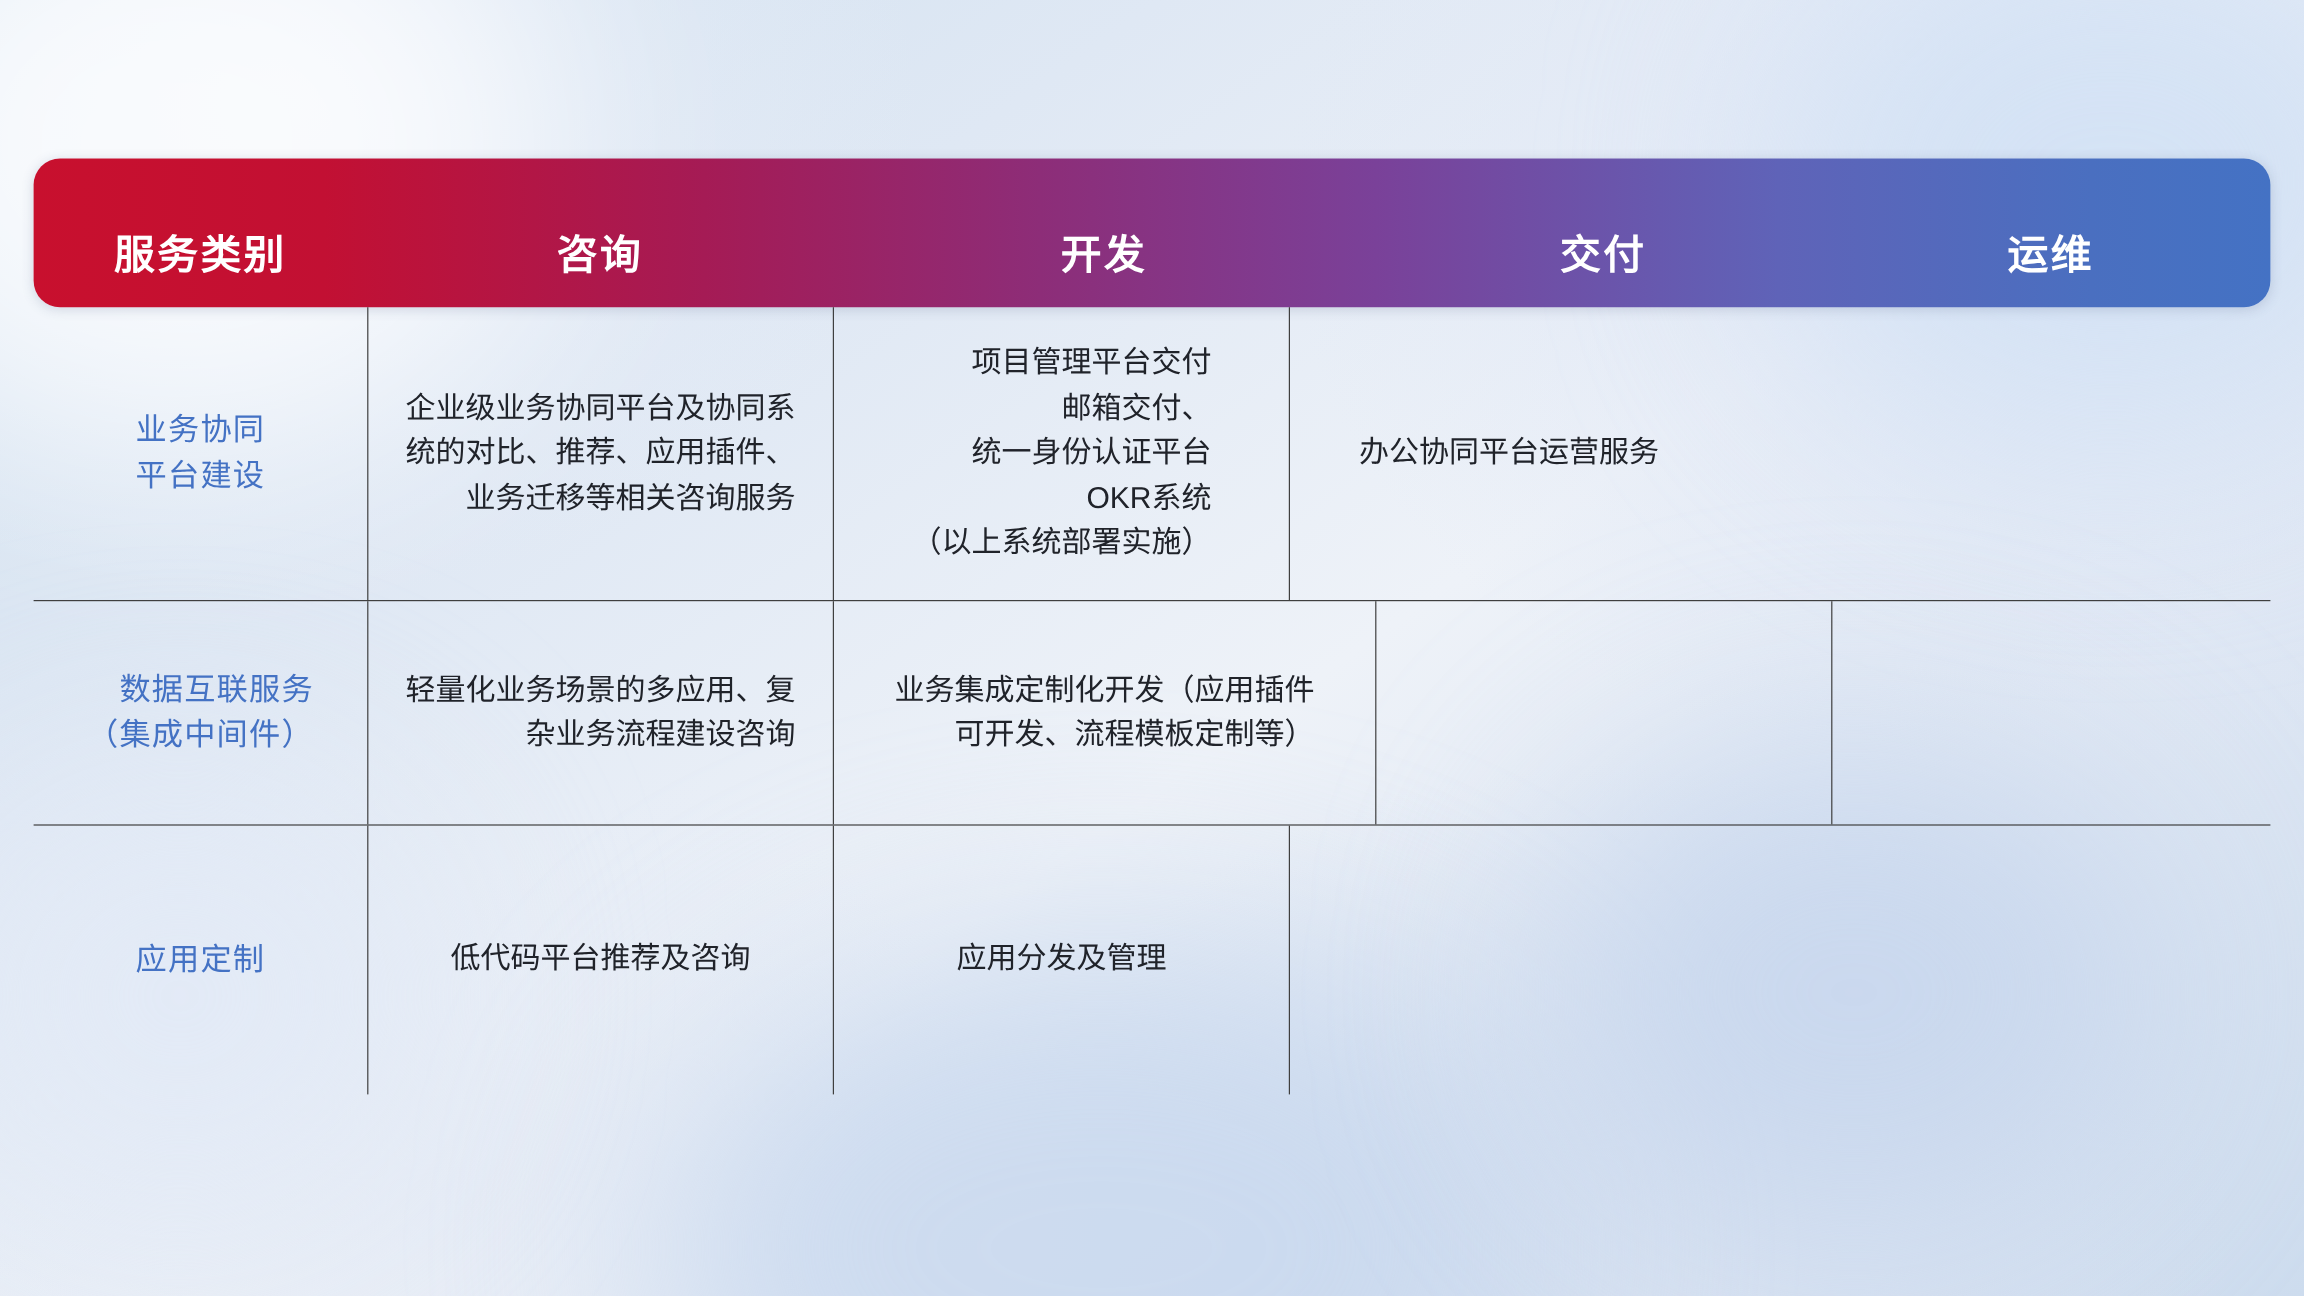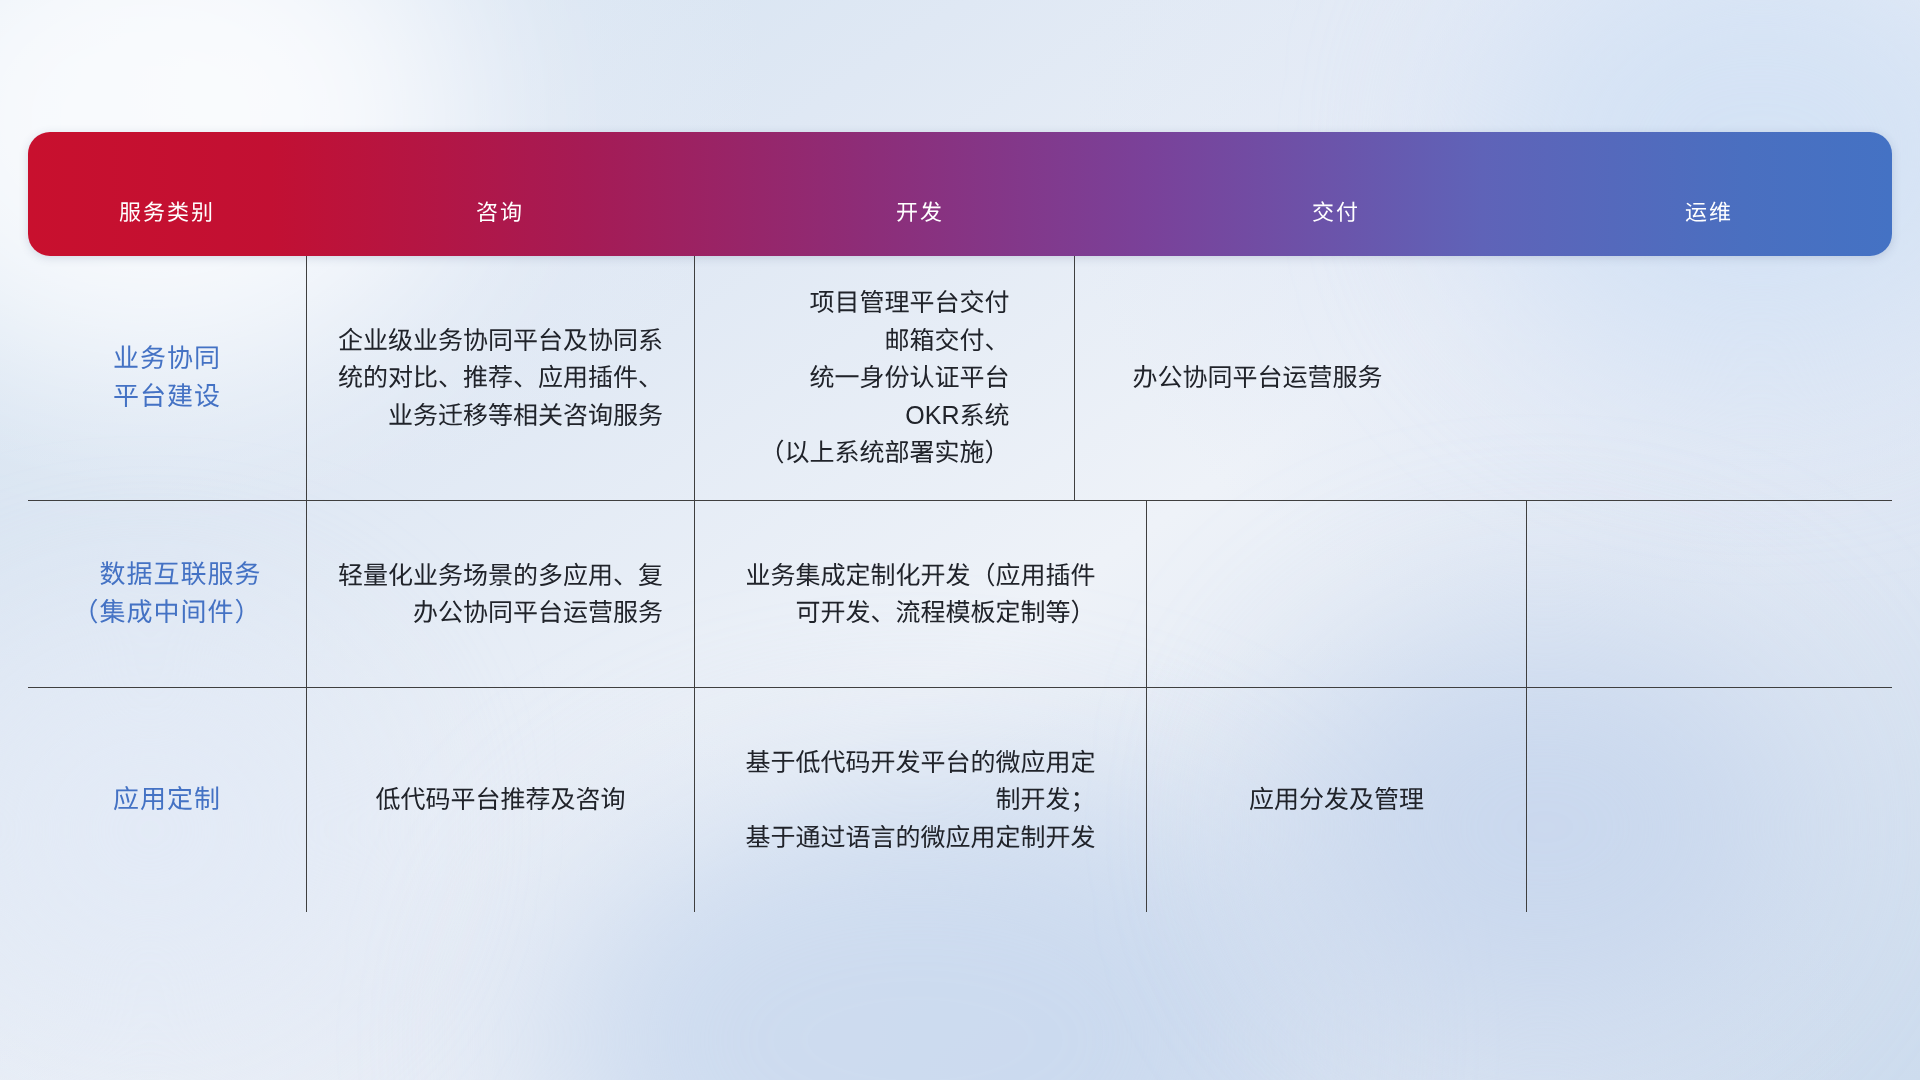--- a/index.html
+++ b/index.html
@@ -58,22 +58,22 @@
         #5f63b8 78%,
         #4a6fc0 92%,
         #4472c4 100%);
     box-shadow: 0 2px 10px rgba(60,80,120,0.18);
   }
   .header-cell {
     display: flex;
     align-items: center;
     justify-content: center;
     color: #ffffff;
-    font-size: 22px;
-    font-weight: normal;
+    font-size: 34px;
+    font-weight: bold;
     letter-spacing: 2px;
     margin-top: 31px;
   }
   .c0 { width: 278px; }
   .c1 { width: 388px; }
   .c2 { width: 452px; }
   .c3 { width: 380px; }
   .c4 { width: 366px; }
 
   
@@ -158,46 +158,41 @@
           </div>
       </div>
 
       <div class="row r1">
         <div class="cell first c0 cat">
             <span class="lines">数据互联服务
 （集成中间件）</span>
           </div>
         <div class="cell c1">
             <span class="lines">轻量化业务场景的多应用、复
-办公协同平台运营服务</span>
+杂业务流程建设咨询</span>
           </div>
         <div class="cell c2">
             <span class="lines">业务集成定制化开发（应用插件
 可开发、流程模板定制等）</span>
           </div>
         <div class="cell c3">
             <span class="lines"></span>
           </div>
         <div class="cell c4">
             <span class="lines"></span>
           </div>
       </div>
 
       <div class="row r2">
         <div class="cell first c0 cat">
             <span class="lines">应用定制</span>
           </div>
         <div class="cell c1">
             <span class="lines">低代码平台推荐及咨询</span>
           </div>
-        <div class="cell c2">
-            <span class="lines">基于低代码开发平台的微应用定
-制开发；
-基于通过语言的微应用定制开发</span>
-          </div>
         <div class="cell c3">
             <span class="lines">应用分发及管理</span>
           </div>
         <div class="cell c4">
             <span class="lines"></span>
           </div>
       </div>
 
     </div>
   </div>

